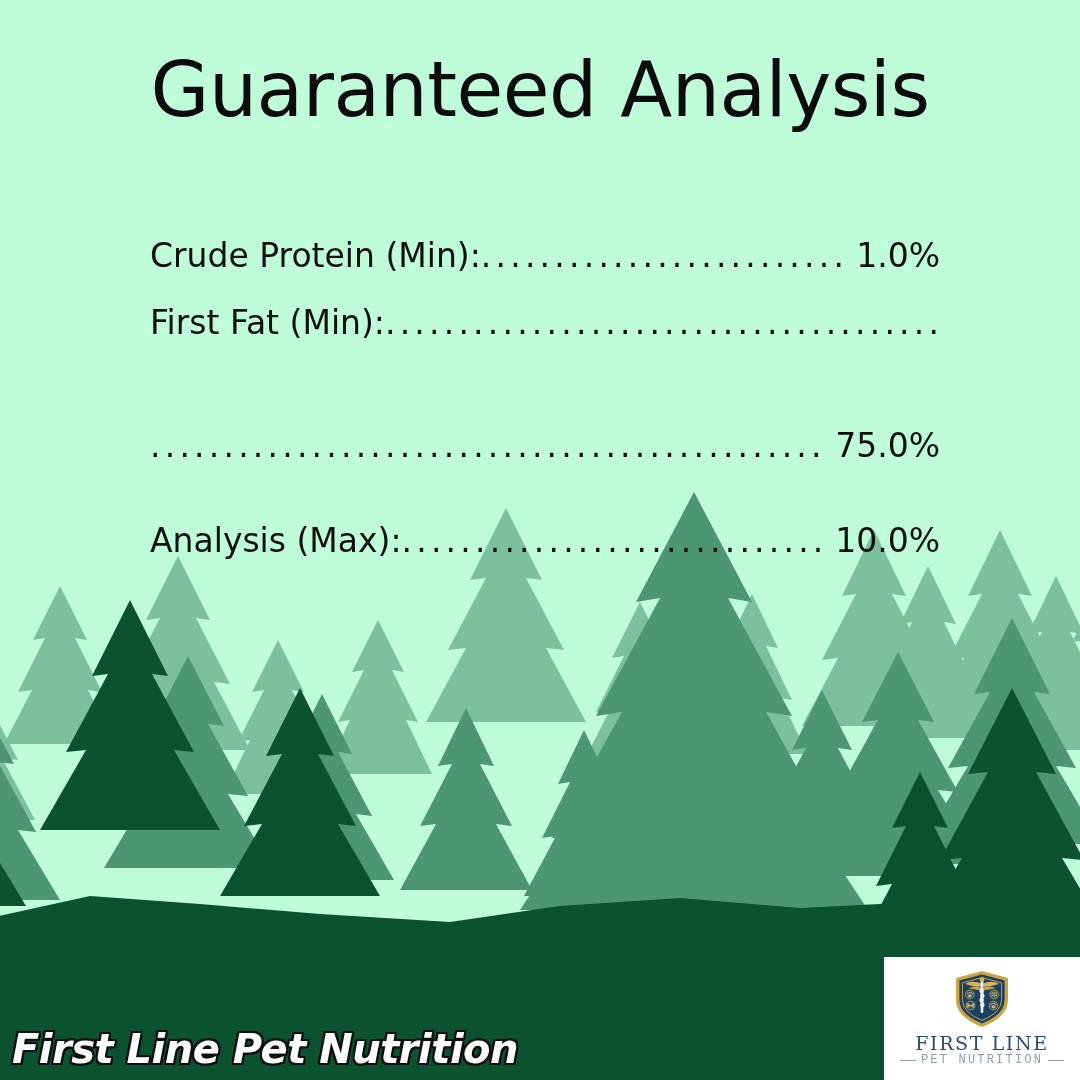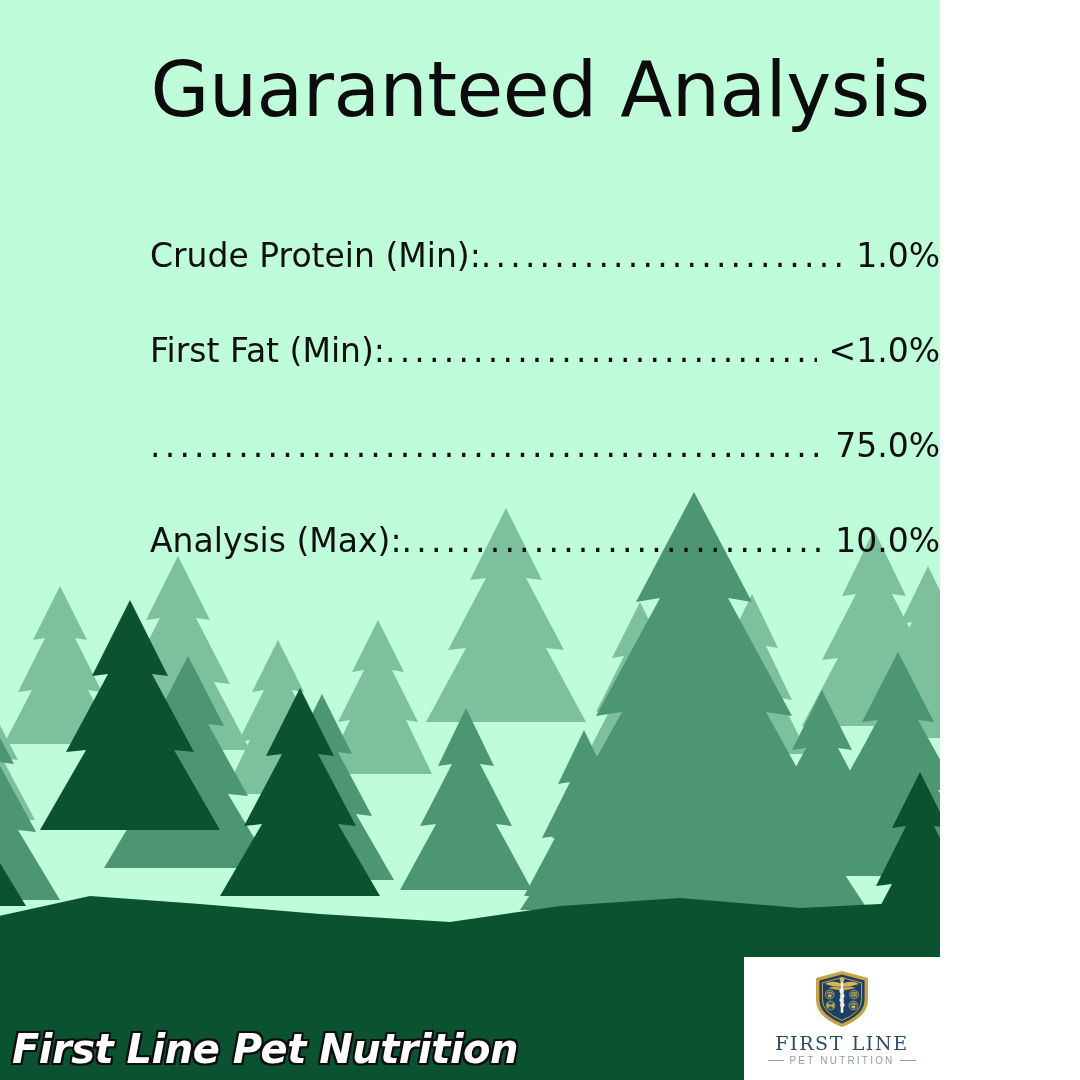--- a/index.html
+++ b/index.html
@@ -3,21 +3,21 @@
 <meta charset="utf-8">
 <style>
   html,body{margin:0;padding:0;}
   body{
     width:1080px;height:1080px;
     font-family:"DejaVu Sans", sans-serif;
     overflow:hidden;
   }
   #poster{
     position:relative;
-    width:940px;height:1080px;
+    width:1080px;height:1080px;
     background:#0369a1;
     overflow:hidden;
   }
   
   #scene{
     position:absolute;left:0;top:0;
     width:1080px;height:1080px;
     display:block;
   }
   
@@ -105,22 +105,22 @@
     white-space:nowrap;
   }
   #logo-tagline-row{
     display:flex;align-items:center;
     gap:5px;margin-top:2px;
   }
   .tag-rule{
     width:16px;height:1px;background:#93a3ae;display:block;
   }
   #logo-tagline{
-    font-family:Liberation Sans, sans-serif;
-    font-size:10px;
+    font-family:Liberation Mono, monospace;
+    font-size:12px;
     line-height:9px;
     letter-spacing:2.2px;
     color:#8e9ea9;
     white-space:nowrap;
   }
 </style>
 </head>
 <body>
 
 <div id="poster">
@@ -174,21 +174,20 @@
 
     <div class="analysis-row">
       <span class="analysis-label">Crude Protein (Min): </span>
       <span class="analysis-dots">...........................................</span>
       <span class="analysis-value">1.0%</span>
     </div>
 
     <div class="analysis-row">
       <span class="analysis-label">First Fat (Min):</span>
       <span class="analysis-dots">......................................................</span>
-      <span class="analysis-value">&lt;1.0%</span>
     </div>
 
     <div class="analysis-row">
       <span class="analysis-dots">...............................................</span>
       <span class="analysis-value">75.0%</span>
     </div>
 
     <div class="analysis-row">
       <span class="analysis-label">Analysis (Max):</span>
       <span class="analysis-dots">...........................................................</span>

